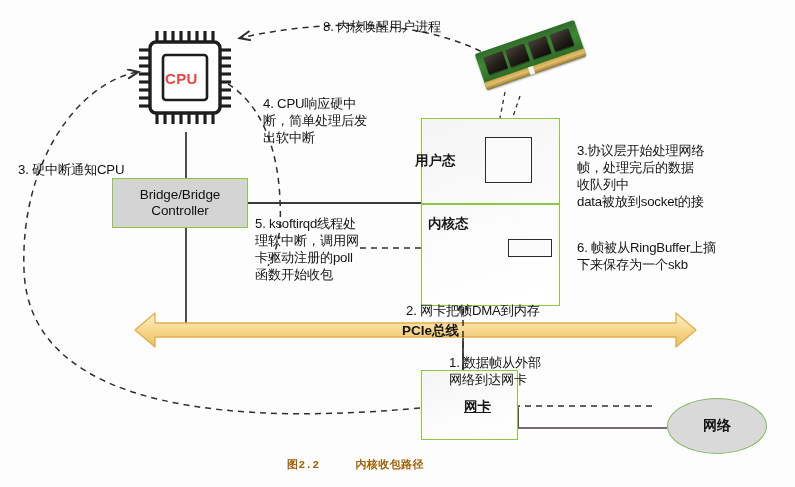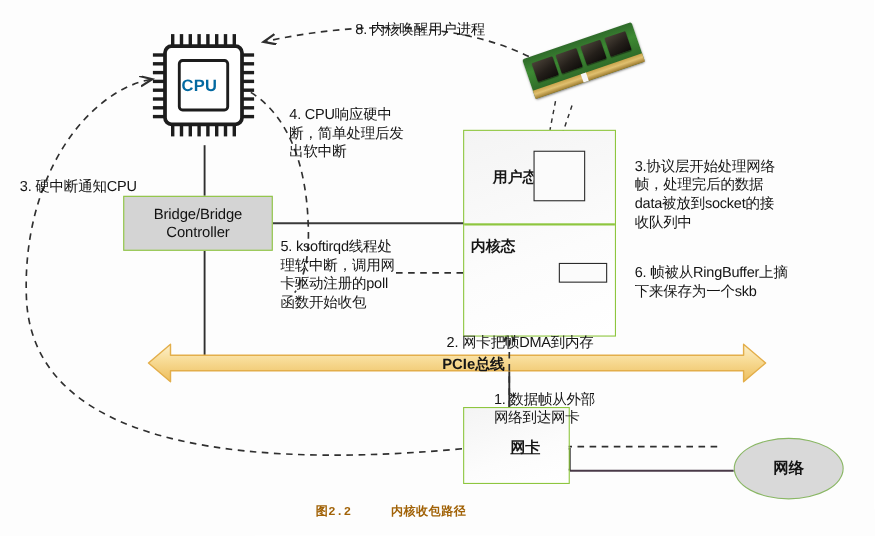--- a/index.html
+++ b/index.html
@@ -53,21 +53,21 @@
     font-size:13.2px;
     font-weight:400;
     color:#141414;
     line-height:1.28;
     letter-spacing:-0.2px;
   }
   .cpu-text{
     position:absolute;
     font-size:15px;
     font-weight:600;
-    color:#0369a1;
+    color:#ef4444;
     letter-spacing:0.3px;
   }
   .caption{
     position:absolute;
     font-family:Liberation Mono, monospace;
     font-size:11px;
     font-weight:700;
     color:#a16207;
     letter-spacing:0.4px;
   }
@@ -315,21 +315,21 @@
     <div class="ram-chip" style="left:7%;"></div>
     <div class="ram-chip" style="left:29%;"></div>
     <div class="ram-chip" style="left:51%;"></div>
     <div class="ram-chip" style="left:73%;"></div>
   </div>
 
   <div class="greenbox" style="left:421px;top:118px;width:139px;height:188px;"></div>
 
   <div class="abs" style="left:422px;top:203px;width:137px;height:1.6px;background:#8ec63f;"></div>
 
-  <div class="lbl" style="left:448px;top:152px;">用户态</div>
+  <div class="lbl" style="left:415px;top:152px;">用户态</div>
   <div class="lbl" style="left:428px;top:215px;">内核态</div>
 
   <div class="plainbox" style="left:485px;top:137px;width:47px;height:46px;"></div>
 
   <div class="plainbox" style="left:508px;top:239px;width:44px;height:18px;"></div>
 
   <div class="lbl" style="left:382px;top:322px;font-size:13.5px;padding-left:20px;">PCIe总线</div>
 
   <div class="greenbox" style="left:421px;top:370px;width:97px;height:70px;"></div>
   <div class="lbl" style="left:464px;top:398px;text-decoration:underline;">网卡</div>
@@ -364,22 +364,22 @@
   </div>
 
   <div class="steptext" style="left:577px;top:240px;width:215px;">
     <div>6. 帧被从RingBuffer上摘</div>
     <div>下来保存为一个skb</div>
   </div>
 
   <div class="steptext" style="left:577px;top:143px;width:205px;">
     <div>3.协议层开始处理网络</div>
     <div>帧，处理完后的数据</div>
+    <div>收队列中</div>
     <div>data被放到socket的接</div>
-    <div>收队列中</div>
   </div>
 
   <div class="steptext" style="left:323px;top:19px;width:230px;">
     <div>8. 内核唤醒用户进程</div>
   </div>
 
   <div class="caption" style="left:287px;top:457px;">
     <span>图2.2</span>
     <span style="display:inline-block;width:22px;"></span>
     <span>内核收包路径</span>

